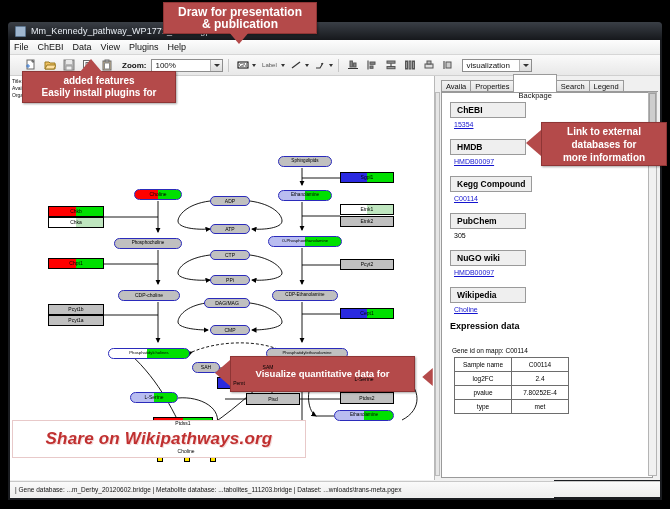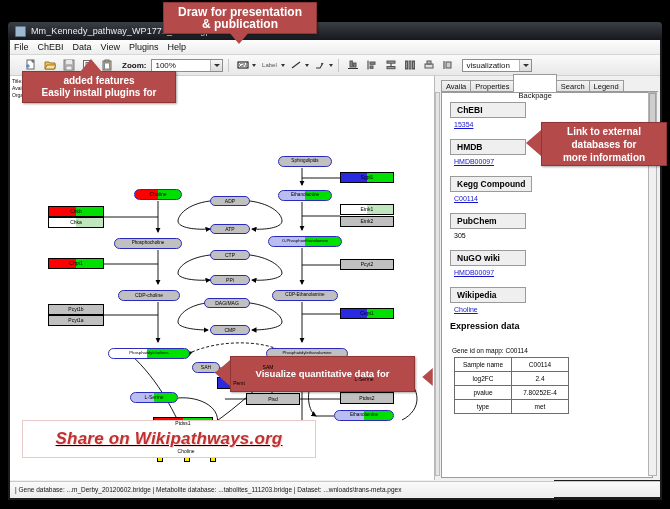--- a/index.html
+++ b/index.html
@@ -534,17 +534,17 @@
   <div class="ar-left" style="left:526px;top:130px;"></div>
   <div class="ar-left" style="left:420px;top:364px;transform:scale(.7);"></div>
 
   <div class="callout" style="left:230px;top:356px;width:183px;height:34px;font-size:9.5px;line-height:12px;">
     <div>
       <div>Visualize quantitative data  for</div>
     </div>
   </div>
   <div class="ar-left" style="left:215px;top:360px;"></div>
 
-  <div class="sharebox" style="left:22px;top:420px;width:292px;height:36px;text-decoration:underline;">
+  <div class="sharebox" style="left:12px;top:420px;width:292px;height:36px;">
     <span class="sharetxt">Share on Wikipathways.org</span>
   </div>
 
 </div>
 
 </body></html>

